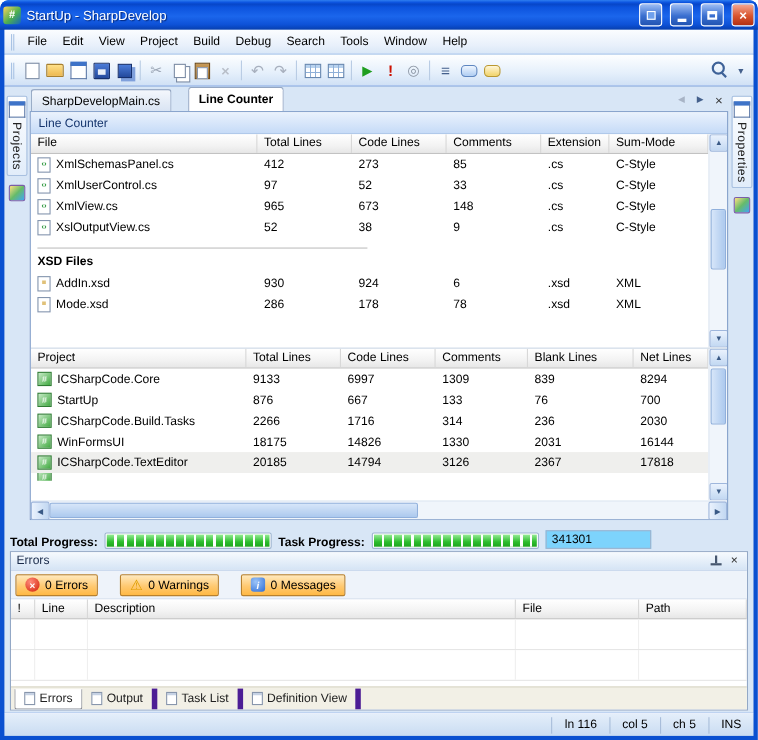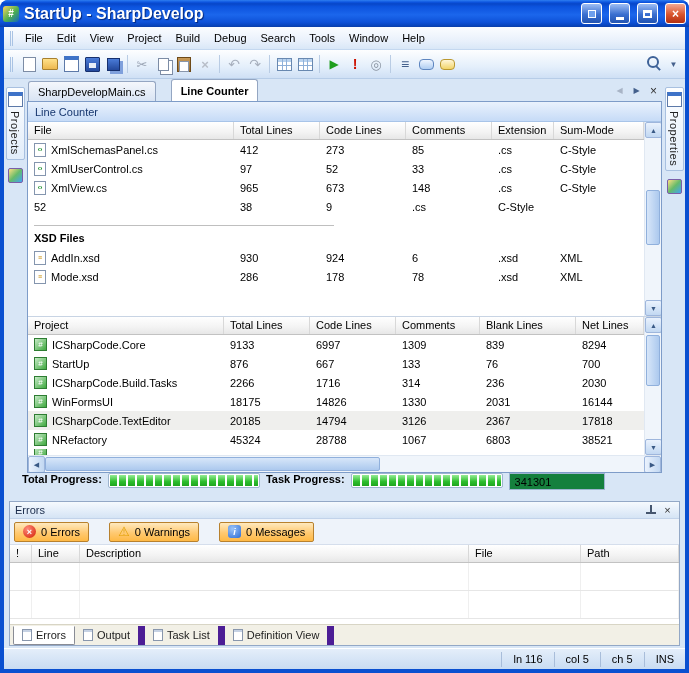--- a/index.html
+++ b/index.html
@@ -6,21 +6,21 @@
   html,body{width:689px;height:673px}
   body{font-family:"Liberation Sans","DejaVu Sans",sans-serif;font-size:11px;color:#000;background:#fff}
   .window{width:689px;height:673px;background:#0A50D0;padding:0 4px 4px;display:flex;flex-direction:column;border-radius:8px 8px 0 0;overflow:hidden}
 
   
   .titlebar{height:27px;flex:0 0 27px;display:flex;align-items:center;gap:5px;padding:0 3px;margin:0 -4px;
     background:linear-gradient(180deg,#2E7EF0 0%,#0D55E0 8%,#0746C8 14%,#0C53DE 25%,#1B66EC 55%,#0E52D8 82%,#0845BE 94%,#0C3FA6 100%);
     border-radius:8px 8px 0 0}
   .app-icon{width:16px;height:16px;border-radius:3px;background:linear-gradient(135deg,#FFD65E,#4CAF50 55%,#1565C0);
     display:flex;align-items:center;justify-content:center;color:#fff;font-size:10px;font-weight:bold}
-  .title-text{flex:1;color:#fff;font-weight:bold;font-size:16px;text-shadow:1px 1px 1px #002579;white-space:nowrap;overflow:hidden}
+  .title-text{flex:1;color:#fff;font-weight:normal;font-size:12px;text-shadow:1px 1px 1px #002579;white-space:nowrap;overflow:hidden}
   .cap-btn{width:21px;height:21px;margin-left:2px;border:1px solid #fff;border-radius:3px;color:#fff;font-size:12px;font-weight:bold;
     display:flex;align-items:center;justify-content:center;background:linear-gradient(180deg,#9DBDF4,#3A6FD0 55%,#2254B2);cursor:default}
   .cap-btn .mini-bar{width:8px;height:3px;background:#fff;margin-top:9px}
   .cap-btn .maxi-box{width:9px;height:8px;border:2px solid #fff;border-top-width:3px}
   .cap-btn .theme-box{width:8px;height:8px;border:1px solid #fff;background:#6FA0EC}
   .cap-btn.close{background:linear-gradient(180deg,#F4A893,#D9552E 55%,#B33012)}
 
   
   .menubar{height:23px;flex:0 0 23px;display:flex;align-items:center;padding:0 4px;gap:0;
     background:linear-gradient(180deg,#FBFDFF,#E8F0FB 65%,#D9E7F7);border-bottom:1px solid #C4D8F0}
@@ -106,25 +106,25 @@
   .vscroll{width:17px;flex:0 0 17px;background:#F0F5FB;display:flex;flex-direction:column;border-left:1px solid #E0E8F2}
   .hscroll{height:17px;flex:0 0 17px;background:#F0F5FB;display:flex;border-top:1px solid #E0E8F2}
   .sb-btn{width:17px;height:16px;flex:0 0 auto;display:flex;align-items:center;justify-content:center;font-size:7px;color:#3A5A86;
     background:linear-gradient(180deg,#EAF2FD,#C2D8F2);border:1px solid #9EB6DC;border-radius:2px;cursor:default}
   .hscroll .sb-btn{height:17px;background:linear-gradient(90deg,#EAF2FD,#C2D8F2)}
   .sb-track{flex:1;position:relative}
   .sb-thumb{position:absolute;left:1px;right:1px;background:linear-gradient(90deg,#D7E6F9,#ACC9EE);border:1px solid #90B0DC;border-radius:2px;cursor:default}
   .hscroll .sb-thumb{top:1px;bottom:1px;left:auto;right:auto;background:linear-gradient(180deg,#D7E6F9,#ACC9EE)}
 
   
-  .progress-row{flex:0 0 26px;display:flex;align-items:flex-start;gap:6px;padding:0 18px}
+  .progress-row{flex:0 0 26px;display:flex;align-items:flex-end;gap:6px;padding:0 5px}
   .plabel{font-weight:bold;white-space:nowrap}
   .pbar{width:152px;height:15px;flex:0 0 152px;border:1px solid #9DB4CF;border-radius:2px;background:#fff;padding:1px}
   .pfill{height:100%;background:repeating-linear-gradient(90deg,rgba(255,255,255,0) 0 7px,#fff 7px 9px),linear-gradient(180deg,#96EC96,#2DBD2D 60%,#1EA51E)}
-  .counter-box{width:96px;flex:0 0 96px;height:17px;background:#15803d;border:1px solid #9DB4CF;display:flex;align-items:center;padding:0 5px}
+  .counter-box{width:96px;flex:0 0 96px;height:17px;background:#7dd3fc;border:1px solid #9DB4CF;display:flex;align-items:center;padding:0 5px}
 
   
   .errors{flex:0 0 145px;margin:2px 5px 2px 5px;border:1px solid #93A8C6;background:#fff;display:flex;flex-direction:column;overflow:hidden}
   .err-head{height:17px;flex:0 0 17px;display:flex;align-items:center;padding:0 5px;color:#1A2B4A;
     background:linear-gradient(180deg,#F6FAFE,#D5E4F5);border-bottom:1px solid #C2D3EA}
   .err-head .spring{flex:1}
   .pin{width:11px;height:11px;position:relative;cursor:default;margin-right:5px}
   .pin::before{content:"";position:absolute;left:5px;top:0;width:2px;height:7px;background:#46566E}
   .pin::after{content:"";position:absolute;left:1px;top:7px;width:10px;height:2px;background:#46566E}
   .err-close{width:13px;height:13px;display:flex;align-items:center;justify-content:center;font-size:11px;color:#333;cursor:default}
@@ -136,21 +136,21 @@
   .err-ic::after{content:"×"}
   .warn-ic{color:#E09E00;font-size:13px;line-height:13px}
   .msg-ic{width:13px;height:13px;flex:0 0 13px;border-radius:3px;background:radial-gradient(circle at 35% 30%,#9CC4F8,#2B6CD6);
     color:#fff;font-size:9px;font-style:italic;font-weight:bold;display:flex;align-items:center;justify-content:center}
   .msg-ic::after{content:"i"}
   .ecols{grid-template-columns:22px 48px 1fr 112px 98px}
   .err-body{flex:1;display:flex;flex-direction:column;overflow:hidden}
   .err-row{display:grid;grid-template-columns:22px 48px 1fr 112px 98px;height:28px;flex:0 0 28px;border-bottom:1px solid #E6E6E6}
   .err-row>div{border-right:1px solid #EFEFEF}
   .pad-tabs{height:21px;flex:0 0 21px;display:flex;align-items:center;background:#F2F0E6;border-top:1px solid #D8D5C5;padding-left:3px}
-  .ptab{height:19px;display:flex;align-items:center;gap:4px;padding:0 8px;cursor:default;border-right:7px solid #4c1d95;color:#222}
+  .ptab{height:19px;display:flex;align-items:center;gap:4px;padding:0 8px;cursor:default;border-right:5px solid #4c1d95;color:#222}
   .ptab.active{background:#fff;border:1px solid #898C95;border-top:1px solid #fff;border-radius:0 0 2px 2px;font-weight:normal}
   .ptab-ic{width:10px;height:12px;flex:0 0 10px;background:#fff;border:1px solid #8896AC;box-shadow:inset 0 2px 0 #C6D2E4}
 
   
   .statusbar{height:21px;flex:0 0 21px;display:flex;align-items:center;background:linear-gradient(180deg,#E4EEFA,#C9DCF2);border-top:1px solid #fff}
   .sseg{border-left:1px solid #A8BDDA;height:15px;display:flex;align-items:center;padding:0 11px;white-space:nowrap}
   .sseg.first{margin-left:auto}
 </style>
 </head>
 <body>
@@ -281,20 +281,24 @@
                     <span class="fic cs"></span>
                     <span>XmlView.cs</span>
                   </div>
                 <div>965</div>
                 <div>673</div>
                 <div>148</div>
                 <div>.cs</div>
                 <div>C-Style</div>
               </div>
               <div class="row fcols">
+                <div>
+                    <span class="fic cs"></span>
+                    <span>XslOutputView.cs</span>
+                  </div>
                 <div>52</div>
                 <div>38</div>
                 <div>9</div>
                 <div>.cs</div>
                 <div>C-Style</div>
               </div>
               <div class="group-sep"></div>
               <div class="group-title">XSD Files</div>
               <div class="row fcols">
                 <div>
@@ -386,31 +390,20 @@
                 <div>
                     <span class="pic"></span>
                     <span>ICSharpCode.TextEditor</span>
                   </div>
                 <div>20185</div>
                 <div>14794</div>
                 <div>3126</div>
                 <div>2367</div>
                 <div>17818</div>
               </div>
-              <div class="row pcols">
-                <div>
-                    <span class="pic"></span>
-                    <span>NRefactory</span>
-                  </div>
-                <div>45324</div>
-                <div>28788</div>
-                <div>1067</div>
-                <div>6803</div>
-                <div>38521</div>
-              </div>
               <div class="row pcols sliver">
                 <div>
                     <span class="pic"></span>
                   </div>
                 <div></div>
                   <div></div>
                   <div></div>
                   <div></div>
                   <div></div>
               </div>

